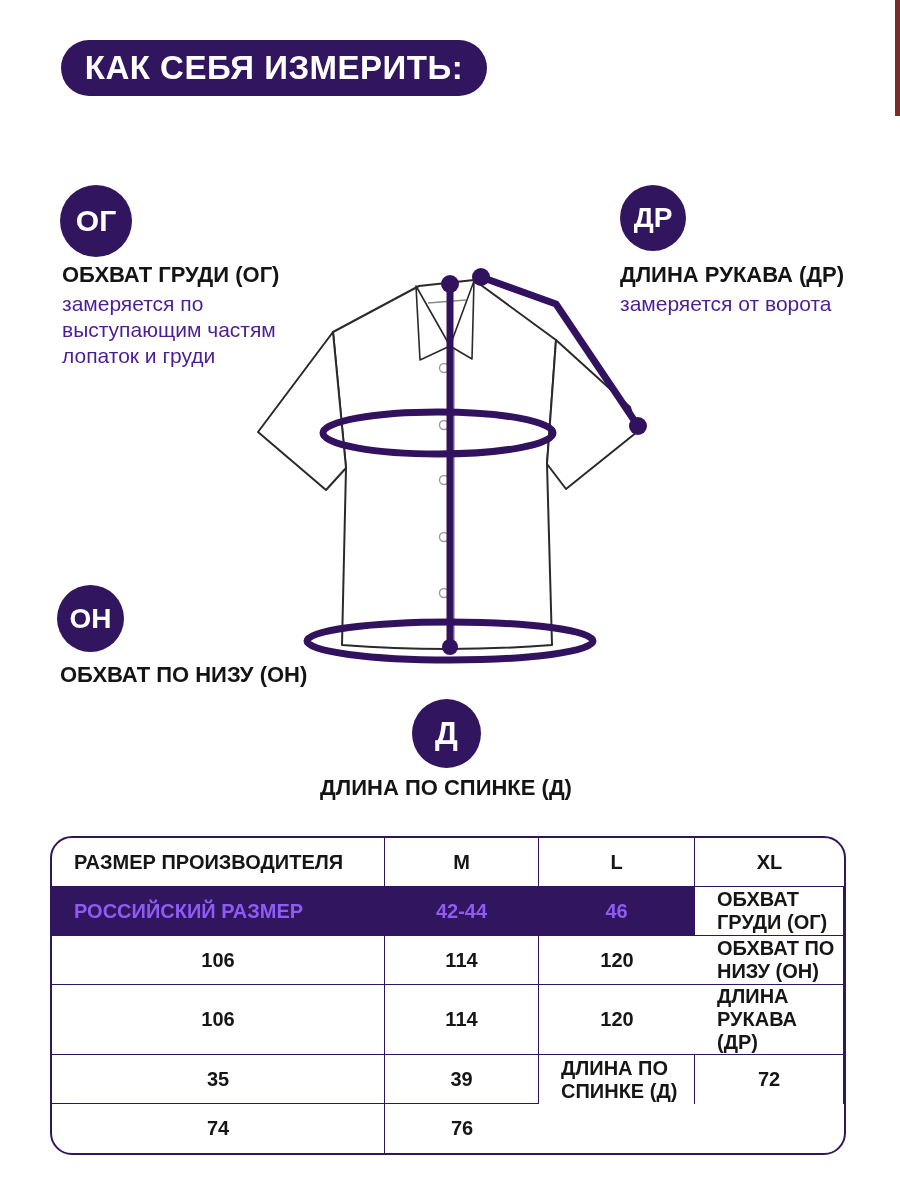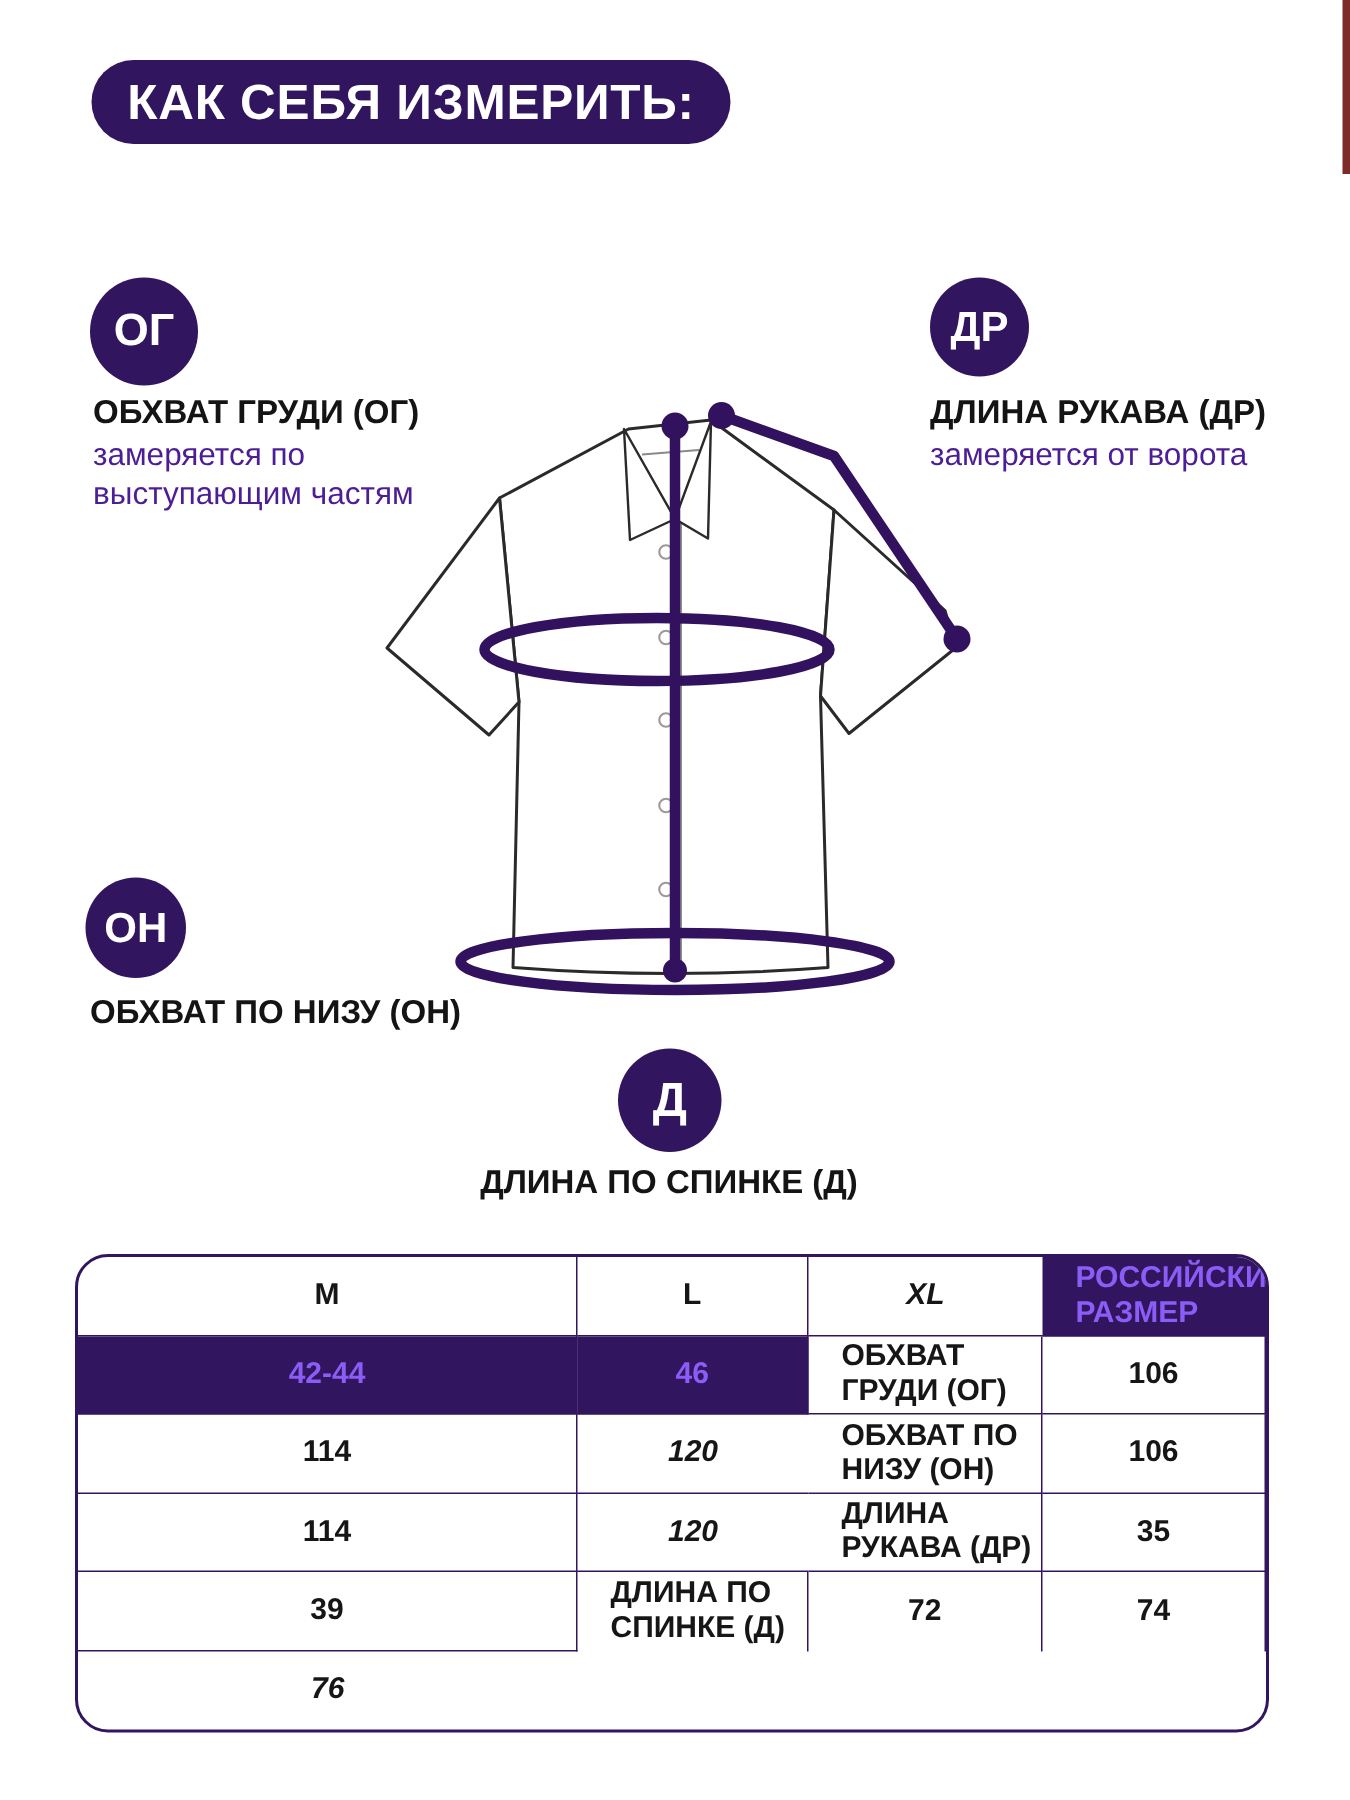--- a/index.html
+++ b/index.html
@@ -44,40 +44,41 @@
   .size-table{
     position:absolute;left:50px;top:836px;width:796px;height:319px;
     border:2px solid #32155f;border-radius:22px;overflow:hidden;background:#fff;
     display:grid;grid-template-columns:333px 154px 156px 149px;grid-template-rows:repeat(6,1fr);
     box-sizing:border-box;
   }
   .cell{
     display:flex;align-items:center;font-size:20px;font-weight:bold;color:#161616;
     border-right:1.5px solid #32155f;border-bottom:1.5px solid #32155f;box-sizing:border-box;
   }
-  .cell.last-col{border-right:none;font-style:italic;}
+  .cell.last-col{border-right:none;}
   .cell.last-row{border-bottom:none;}
   .cell.rowlabel{padding-left:22px;justify-content:flex-start;}
   .cell.val{justify-content:center;}
   .cell.hl{background:#31155e;color:#8b5cf6;}
 </style>
 </head>
 <body>
 
 <div class="canvas">
 
   <div class="edge-stripe"></div>
 
   <div class="title-badge">КАК СЕБЯ ИЗМЕРИТЬ:</div>
 
   <div class="measure-circle circle-og">ОГ</div>
   <div class="measure-label label-og">ОБХВАТ ГРУДИ (ОГ)</div>
   <div class="measure-desc desc-og">
     <span>замеряется по</span>
     <span>выступающим частям</span>
+    <span>лопаток и груди</span>
   </div>
 
   <div class="measure-circle circle-dr">ДР</div>
   <div class="measure-label label-dr">ДЛИНА РУКАВА (ДР)</div>
   <div class="measure-desc desc-dr">замеряется от ворота</div>
 
   <div class="measure-circle circle-on">ОН</div>
   <div class="measure-label label-on">ОБХВАТ ПО НИЗУ (ОН)</div>
 
   <div class="measure-circle circle-d">Д</div>
@@ -117,20 +118,21 @@
 
     <g>
       <path d="M 481 277 L 556 304 L 638 426" fill="none" stroke="#32125e" stroke-width="7" stroke-linejoin="round" stroke-linecap="round"></path>
       <circle cx="481" cy="277" r="9" fill="#32125e"></circle>
       <circle cx="638" cy="426" r="9" fill="#32125e"></circle>
     </g>
   </svg>
 
   <div class="size-table">
 
+    <div class="cell rowlabel">РАЗМЕР ПРОИЗВОДИТЕЛЯ</div>
     <div class="cell val">M</div>
     <div class="cell val">L</div>
     <div class="cell val last-col">XL</div>
 
     <div class="cell rowlabel hl">РОССИЙСКИЙ РАЗМЕР</div>
     <div class="cell val hl">42-44</div>
     <div class="cell val hl">46</div>
 
     <div class="cell rowlabel">ОБХВАТ ГРУДИ (ОГ)</div>
     <div class="cell val">106</div>

